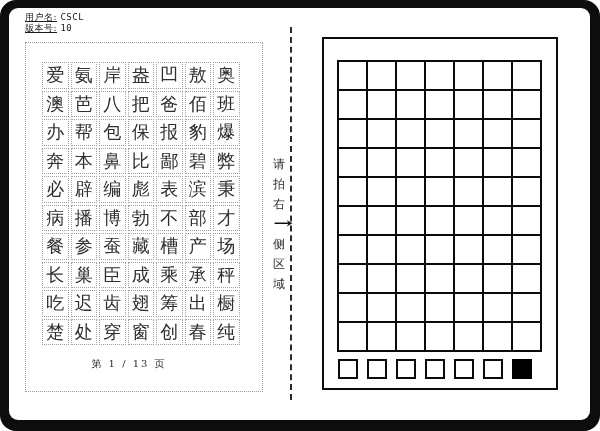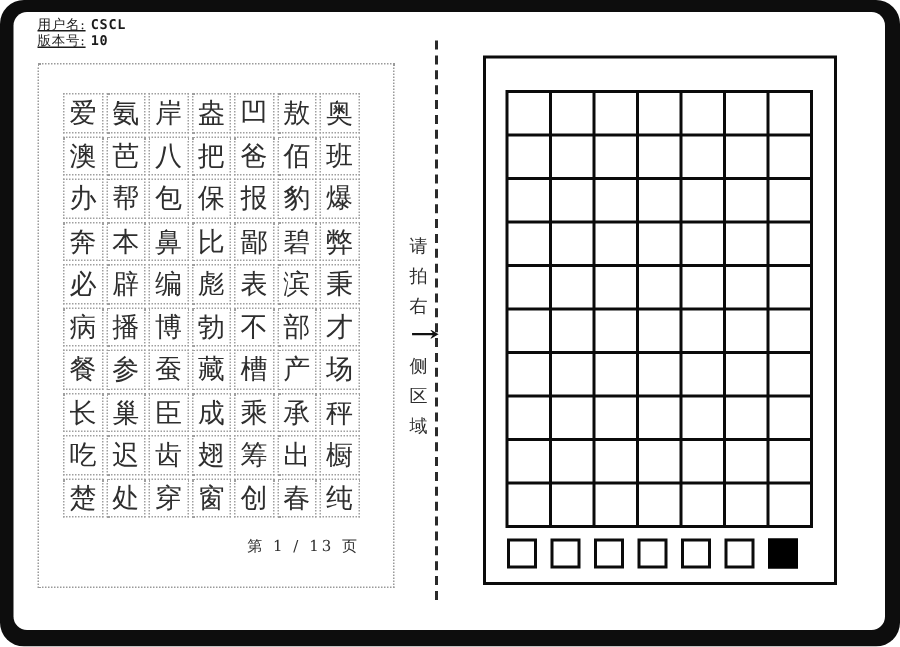--- a/index.html
+++ b/index.html
@@ -11,43 +11,43 @@
   }
   .page {
     position:absolute; left:9px; top:8px; right:10px; bottom:11px;
     background:#ffffff; border-radius:9px;
   }
 
   
   .header { position:absolute; left:16px; top:4px; color:#1c1c1c; }
   .header .line { font-size:9px; line-height:11px; letter-spacing:0.5px; }
   .header .lbl { font-family:"DejaVu Serif", serif;text-decoration:underline; }
-  .header .val { font-family:"DejaVu Sans Mono", monospace; font-weight:bold; }
+  .header .val { font-family:"DejaVu Sans Mono", monospace; font-weight:normal; }
 
   
   .sheet-region {
     position:absolute; left:16px; top:34px; width:238px; height:350px;
     border:1px dotted #9a9a9a;
   }
   .char-grid {
     position:absolute; left:16px; top:19px;
     display:grid;
     grid-template-columns:repeat(7, 26.5px);
     grid-auto-rows:26.5px;
     gap:2px;
   }
   .char-cell {
     border:1px dotted #9f9f9f;
     display:flex; align-items:center; justify-content:center;
     font-size:18px; color:#2e2e2e;
     font-family:"DejaVu Serif", serif;
   }
   .page-indicator {
-    position:absolute; left:16px; top:314px; width:198px;
-    text-align:right; font-size:10px; letter-spacing:2px; color:#2e2e2e;
+    position:absolute; left:4px; top:314px; width:198px;
+    text-align:center; font-size:10px; letter-spacing:2px; color:#2e2e2e;
   }
 
   
   .instruction-col {
     position:absolute; left:262px; top:146px; width:16px;
     display:flex; flex-direction:column; align-items:center;
     color:#2e2e2e;
   }
   .instruction-col .ch {
     height:20px; line-height:20px; font-size:12px; text-align:center;

